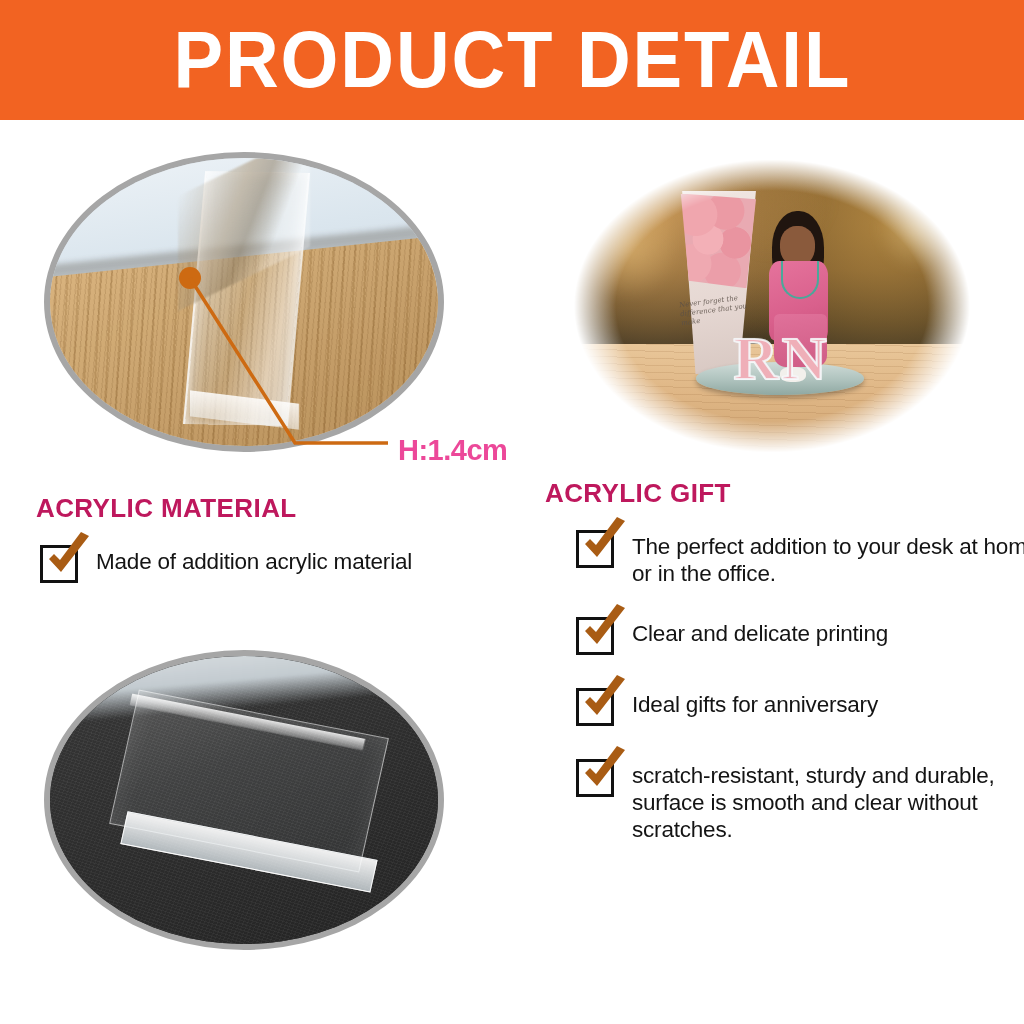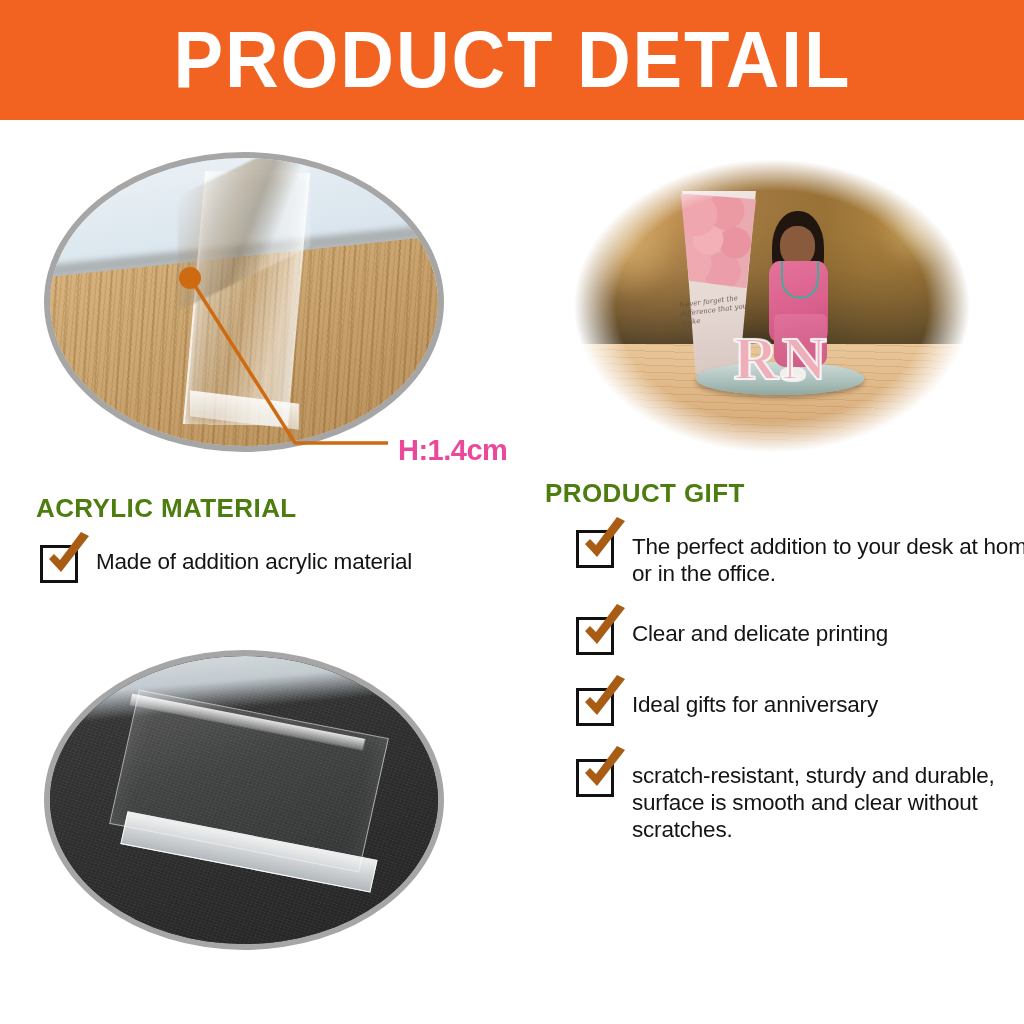--- a/index.html
+++ b/index.html
@@ -338,21 +338,21 @@
     filter: blur(0.6px);
   }
 
   
   .section-heading {
     position: absolute;
     font-family: "Liberation Sans", sans-serif;
     font-weight: bold;
     font-size: 26px;
     letter-spacing: 0.4px;
-    color: #4d7c0f;
+    color: #be185d;
     white-space: nowrap;
   }
   #heading-acrylic { left: 36px; top: 493px; }
   #heading-gift    { left: 545px; top: 478px; }
 
   .check-list { position: absolute; }
   #list-acrylic { left: 40px; top: 543px; width: 480px; }
   #list-gift    { left: 576px; top: 528px; width: 466px; }
 
   .check-item {
@@ -451,21 +451,21 @@
   <div class="check-item">
     <span class="checkbox">
       <svg viewBox="0 0 54 54" aria-hidden="true">
         <path d="M8 27 L20 40 L48 4 L40 0 L19 28 L13 22 Z" fill="#a95c14"></path>
       </svg>
     </span>
     <span class="check-text">Made of addition acrylic material</span>
   </div>
 </div>
 
-<div class="section-heading" id="heading-gift">PRODUCT GIFT</div>
+<div class="section-heading" id="heading-gift">ACRYLIC GIFT</div>
 
 <div class="check-list" id="list-gift">
 
   <div class="check-item">
     <span class="checkbox">
       <svg viewBox="0 0 54 54" aria-hidden="true">
         <path d="M8 27 L20 40 L48 4 L40 0 L19 28 L13 22 Z" fill="#a95c14"></path>
       </svg>
     </span>
     <span class="check-text">The perfect addition to your desk at home or in the office.</span>

